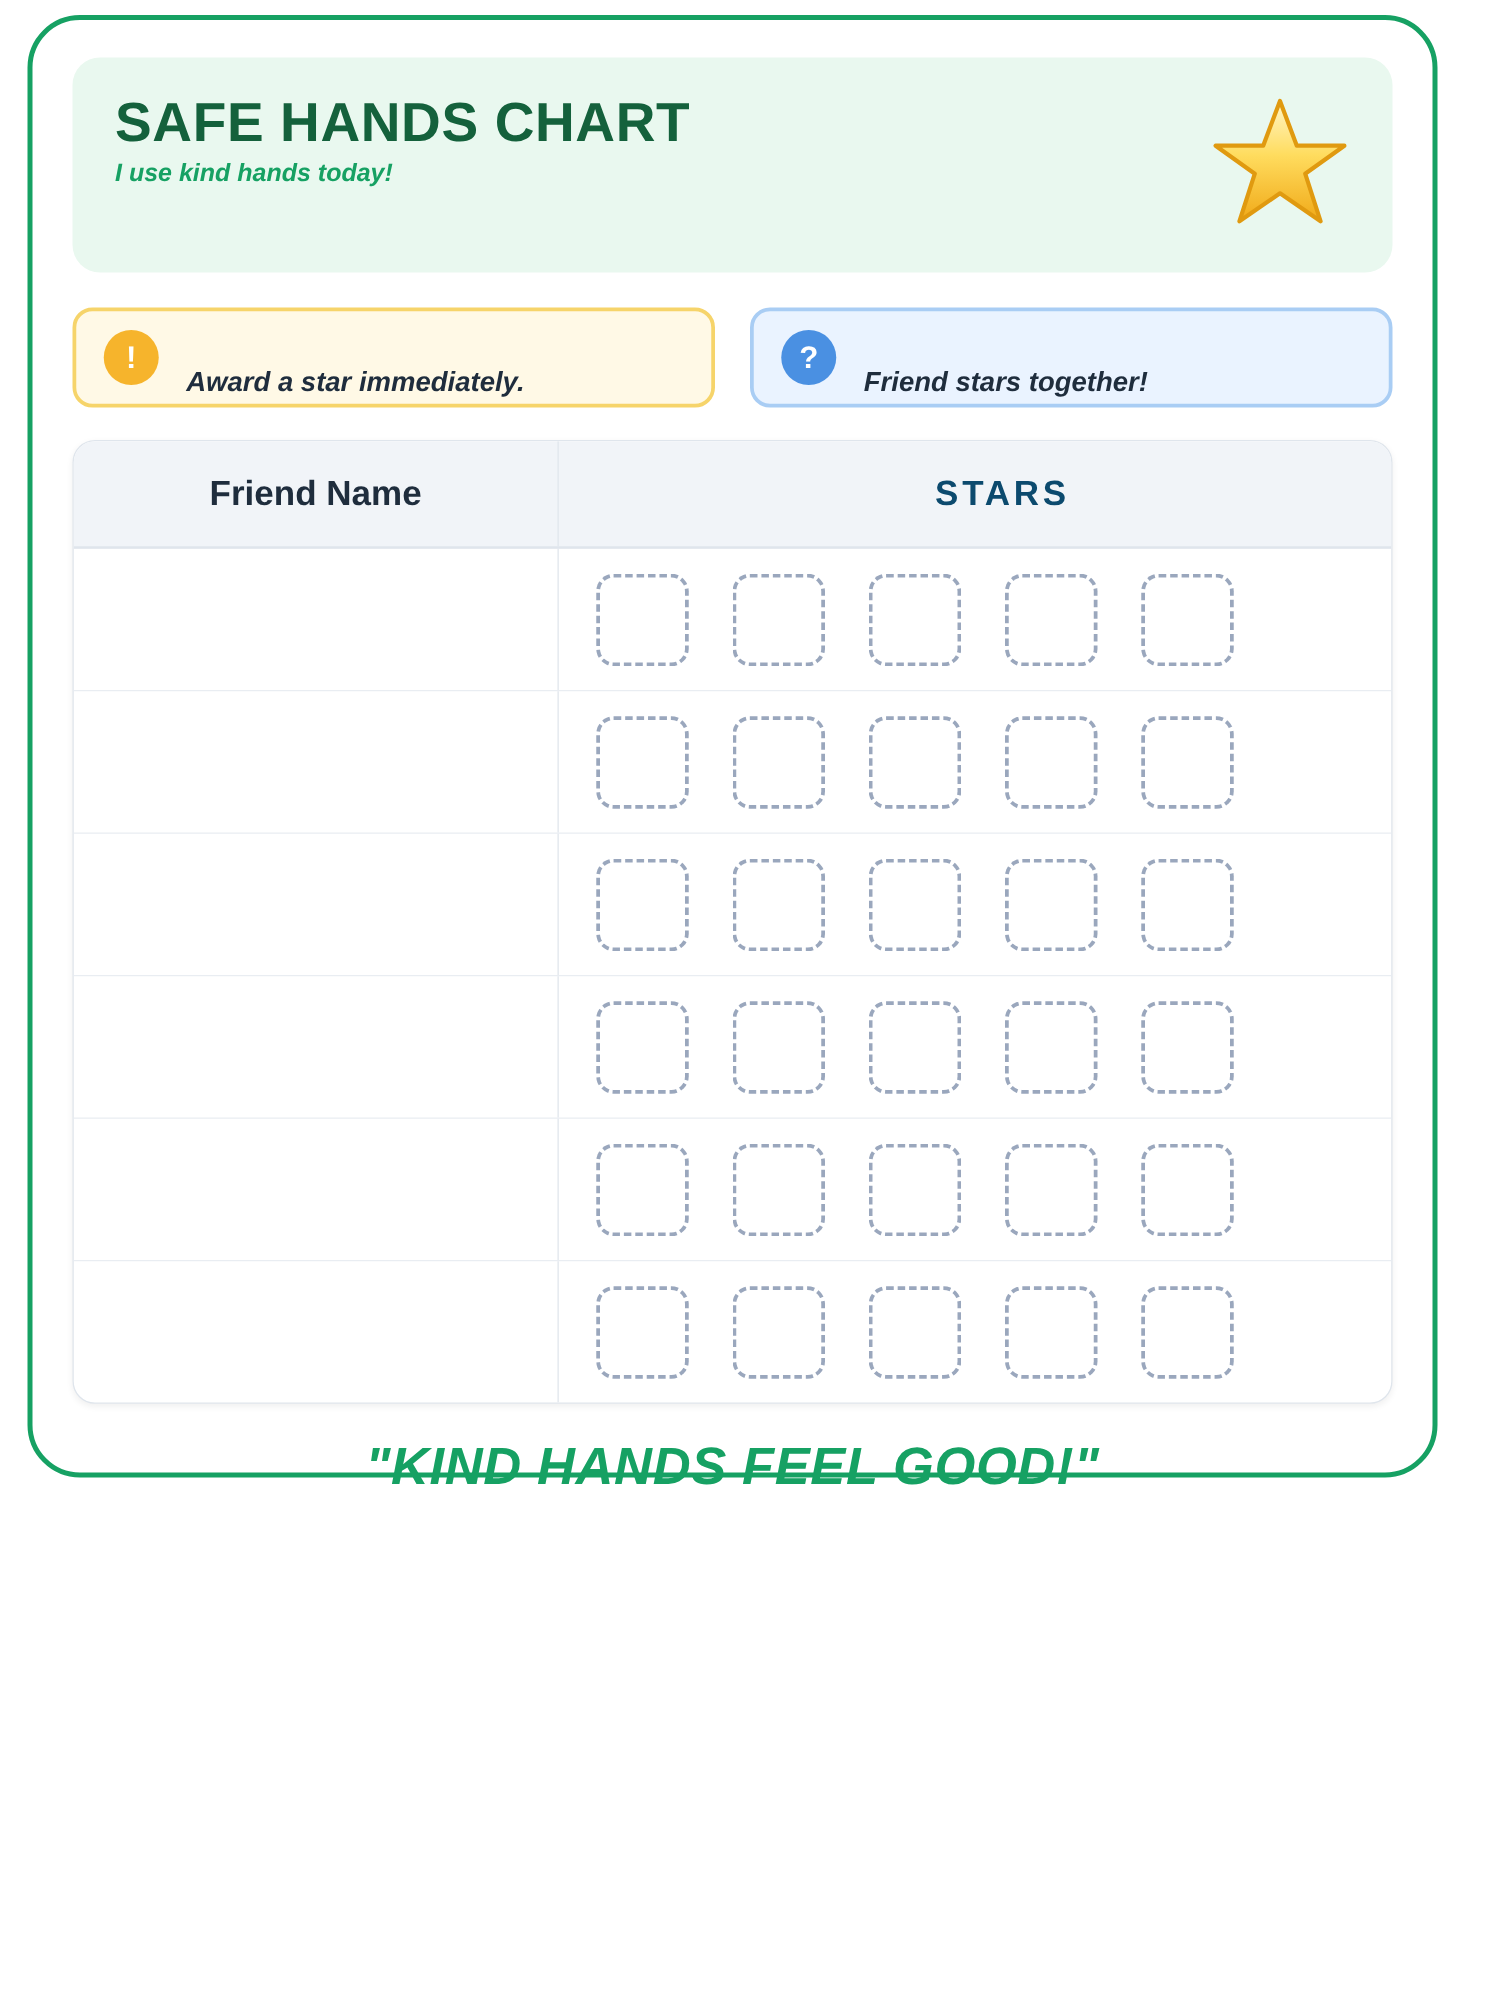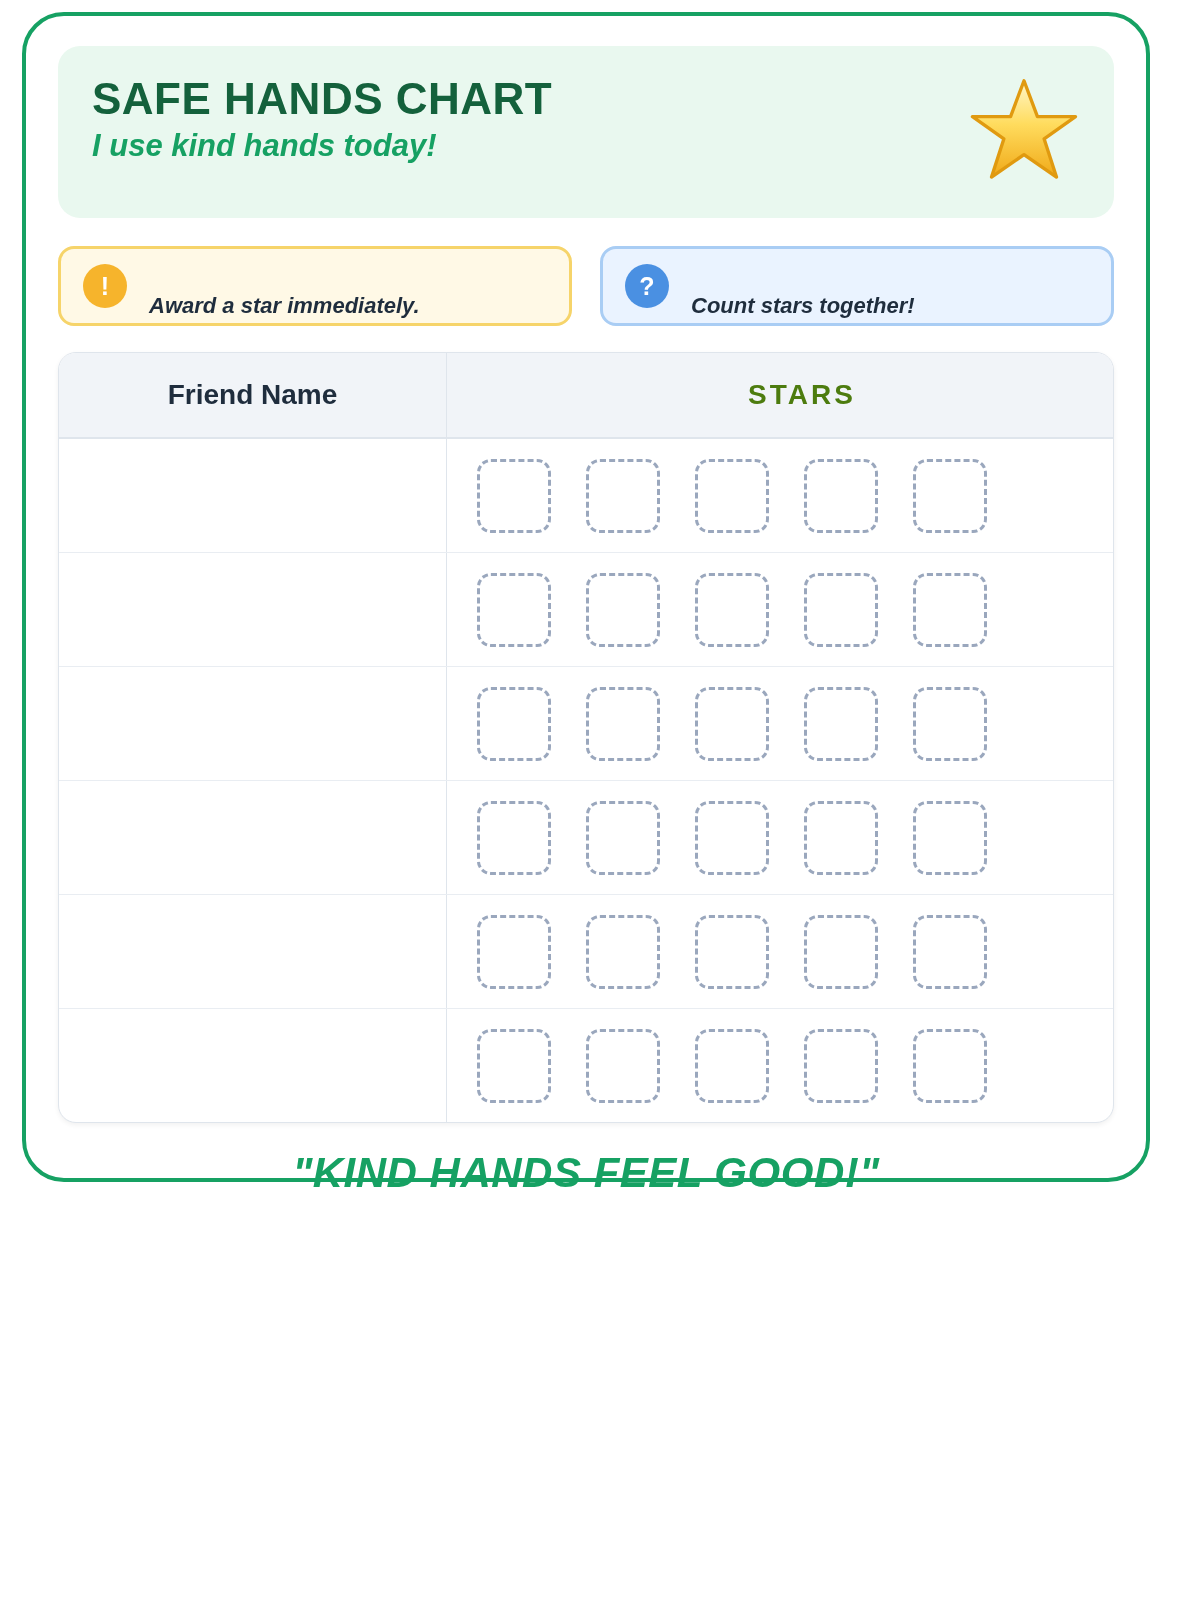--- a/index.html
+++ b/index.html
@@ -42,21 +42,21 @@
   }
   .header-title {
     font-size: 44px;
     font-weight: bold;
     color: #14613c;
     letter-spacing: 0.5px;
     line-height: 1.05;
     margin: 0 0 6px 0;
   }
   .header-subtitle {
-    font-size: 31px;
+    font-size: 20px;
     font-style: italic;
     font-weight: bold;
     color: #16a163;
     margin: 0;
   }
   .header-star {
     position: absolute;
     right: 34px;
     top: 28px;
     width: 112px;
@@ -138,21 +138,21 @@
     box-sizing: border-box;
   }
   .th-stars {
     flex: 1;
     display: flex;
     align-items: center;
     justify-content: center;
     font-size: 28px;
     font-weight: bold;
     letter-spacing: 3px;
-    color: #4d7c0f;
+    color: #0c4a6e;
   }
   .row {
     display: flex;
     height: 113px;
     border-bottom: 1px solid #e9edf2;
   }
   .row:last-child { border-bottom: none; }
   .cell-name {
     width: 388px;
     border-right: 1px solid #dfe5ec;
@@ -210,21 +210,21 @@
       </div>
     </div>
 
     <div class="notes">
       <div class="note note-warning">
         <div class="note-badge badge-warning">!</div>
         <div class="note-text">Award a star immediately.</div>
       </div>
       <div class="note note-info">
         <div class="note-badge badge-info">?</div>
-        <div class="note-text">Count stars together!</div>
+        <div class="note-text">Friend stars together!</div>
       </div>
     </div>
 
     <div class="table">
       <div class="thead">
         <div class="th-name">Friend Name</div>
         <div class="th-stars">STARS</div>
       </div>
 
       <div class="row">

